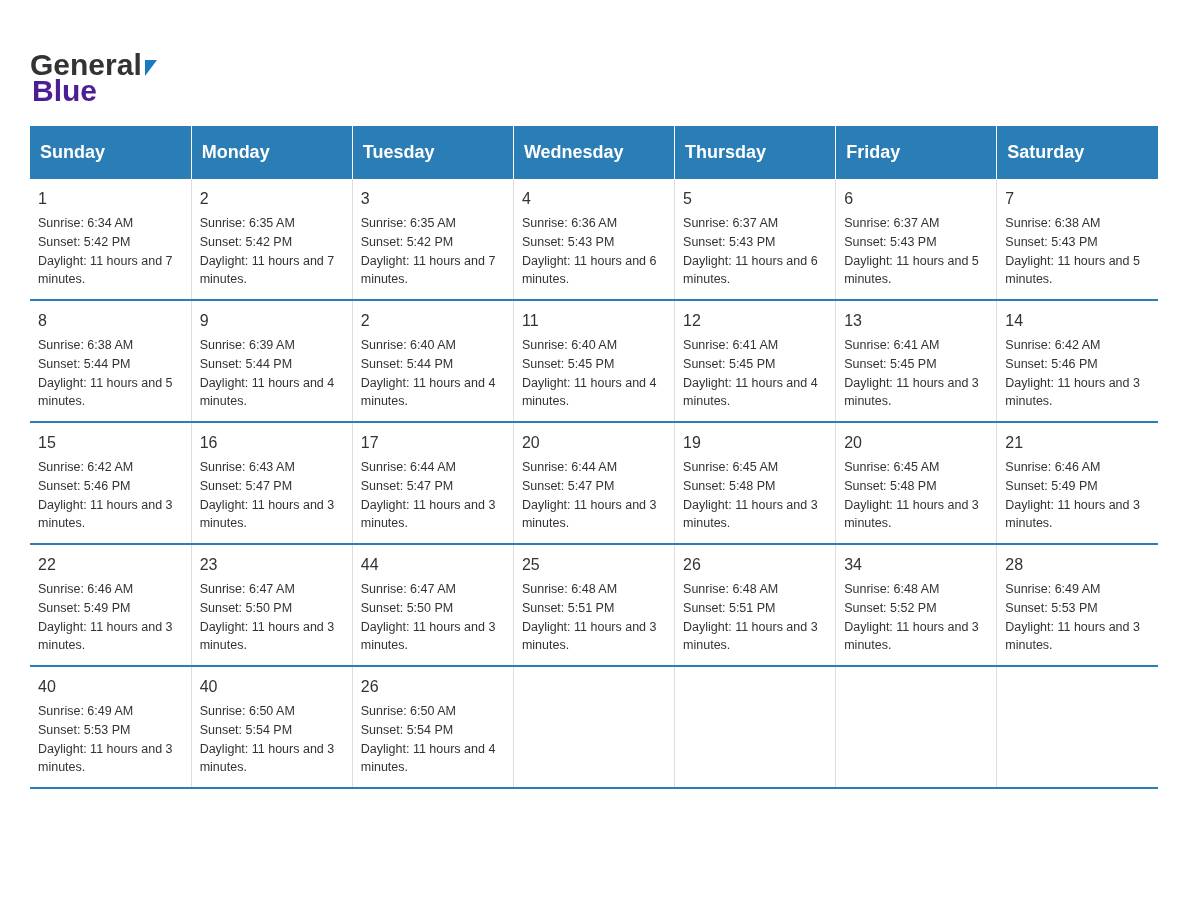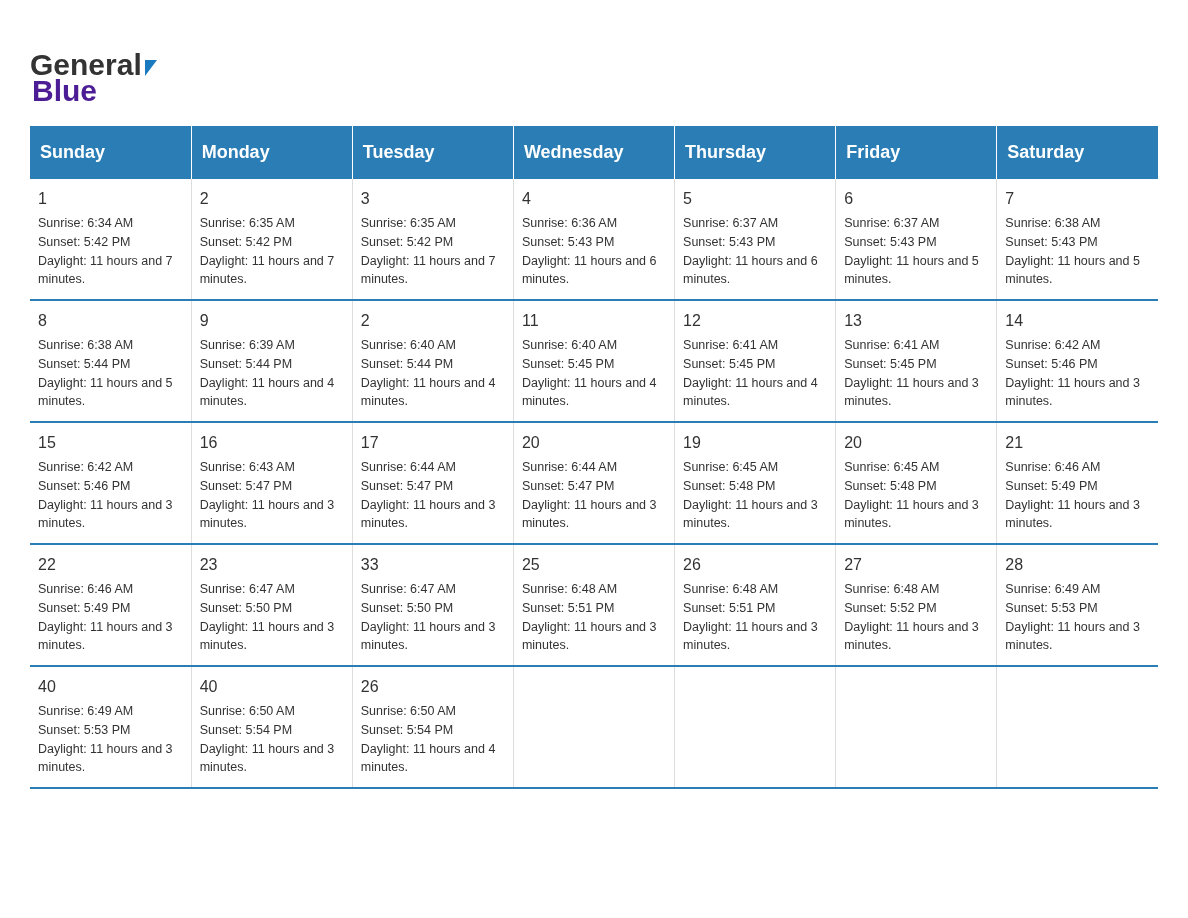--- a/index.html
+++ b/index.html
@@ -156,24 +156,24 @@
         <td><span class="day-num">16</span><span>Sunrise: 6:43 AM<br>Sunset: 5:47 PM<br>Daylight: 11 hours and 3 minutes.</span></td>
         <td><span class="day-num">17</span><span>Sunrise: 6:44 AM<br>Sunset: 5:47 PM<br>Daylight: 11 hours and 3 minutes.</span></td>
         <td><span class="day-num">20</span><span>Sunrise: 6:44 AM<br>Sunset: 5:47 PM<br>Daylight: 11 hours and 3 minutes.</span></td>
         <td><span class="day-num">19</span><span>Sunrise: 6:45 AM<br>Sunset: 5:48 PM<br>Daylight: 11 hours and 3 minutes.</span></td>
         <td><span class="day-num">20</span><span>Sunrise: 6:45 AM<br>Sunset: 5:48 PM<br>Daylight: 11 hours and 3 minutes.</span></td>
         <td><span class="day-num">21</span><span>Sunrise: 6:46 AM<br>Sunset: 5:49 PM<br>Daylight: 11 hours and 3 minutes.</span></td>
       </tr>
       <tr>
         <td><span class="day-num">22</span><span>Sunrise: 6:46 AM<br>Sunset: 5:49 PM<br>Daylight: 11 hours and 3 minutes.</span></td>
         <td><span class="day-num">23</span><span>Sunrise: 6:47 AM<br>Sunset: 5:50 PM<br>Daylight: 11 hours and 3 minutes.</span></td>
-        <td><span class="day-num">33</span><span>Sunrise: 6:47 AM<br>Sunset: 5:50 PM<br>Daylight: 11 hours and 3 minutes.</span></td>
+        <td><span class="day-num">44</span><span>Sunrise: 6:47 AM<br>Sunset: 5:50 PM<br>Daylight: 11 hours and 3 minutes.</span></td>
         <td><span class="day-num">25</span><span>Sunrise: 6:48 AM<br>Sunset: 5:51 PM<br>Daylight: 11 hours and 3 minutes.</span></td>
         <td><span class="day-num">26</span><span>Sunrise: 6:48 AM<br>Sunset: 5:51 PM<br>Daylight: 11 hours and 3 minutes.</span></td>
-        <td><span class="day-num">27</span><span>Sunrise: 6:48 AM<br>Sunset: 5:52 PM<br>Daylight: 11 hours and 3 minutes.</span></td>
+        <td><span class="day-num">34</span><span>Sunrise: 6:48 AM<br>Sunset: 5:52 PM<br>Daylight: 11 hours and 3 minutes.</span></td>
         <td><span class="day-num">28</span><span>Sunrise: 6:49 AM<br>Sunset: 5:53 PM<br>Daylight: 11 hours and 3 minutes.</span></td>
       </tr>
       <tr>
         <td><span class="day-num">40</span><span>Sunrise: 6:49 AM<br>Sunset: 5:53 PM<br>Daylight: 11 hours and 3 minutes.</span></td>
         <td><span class="day-num">40</span><span>Sunrise: 6:50 AM<br>Sunset: 5:54 PM<br>Daylight: 11 hours and 3 minutes.</span></td>
         <td><span class="day-num">26</span><span>Sunrise: 6:50 AM<br>Sunset: 5:54 PM<br>Daylight: 11 hours and 4 minutes.</span></td>
         <td></td>
         <td></td>
         <td></td>
         <td></td>

